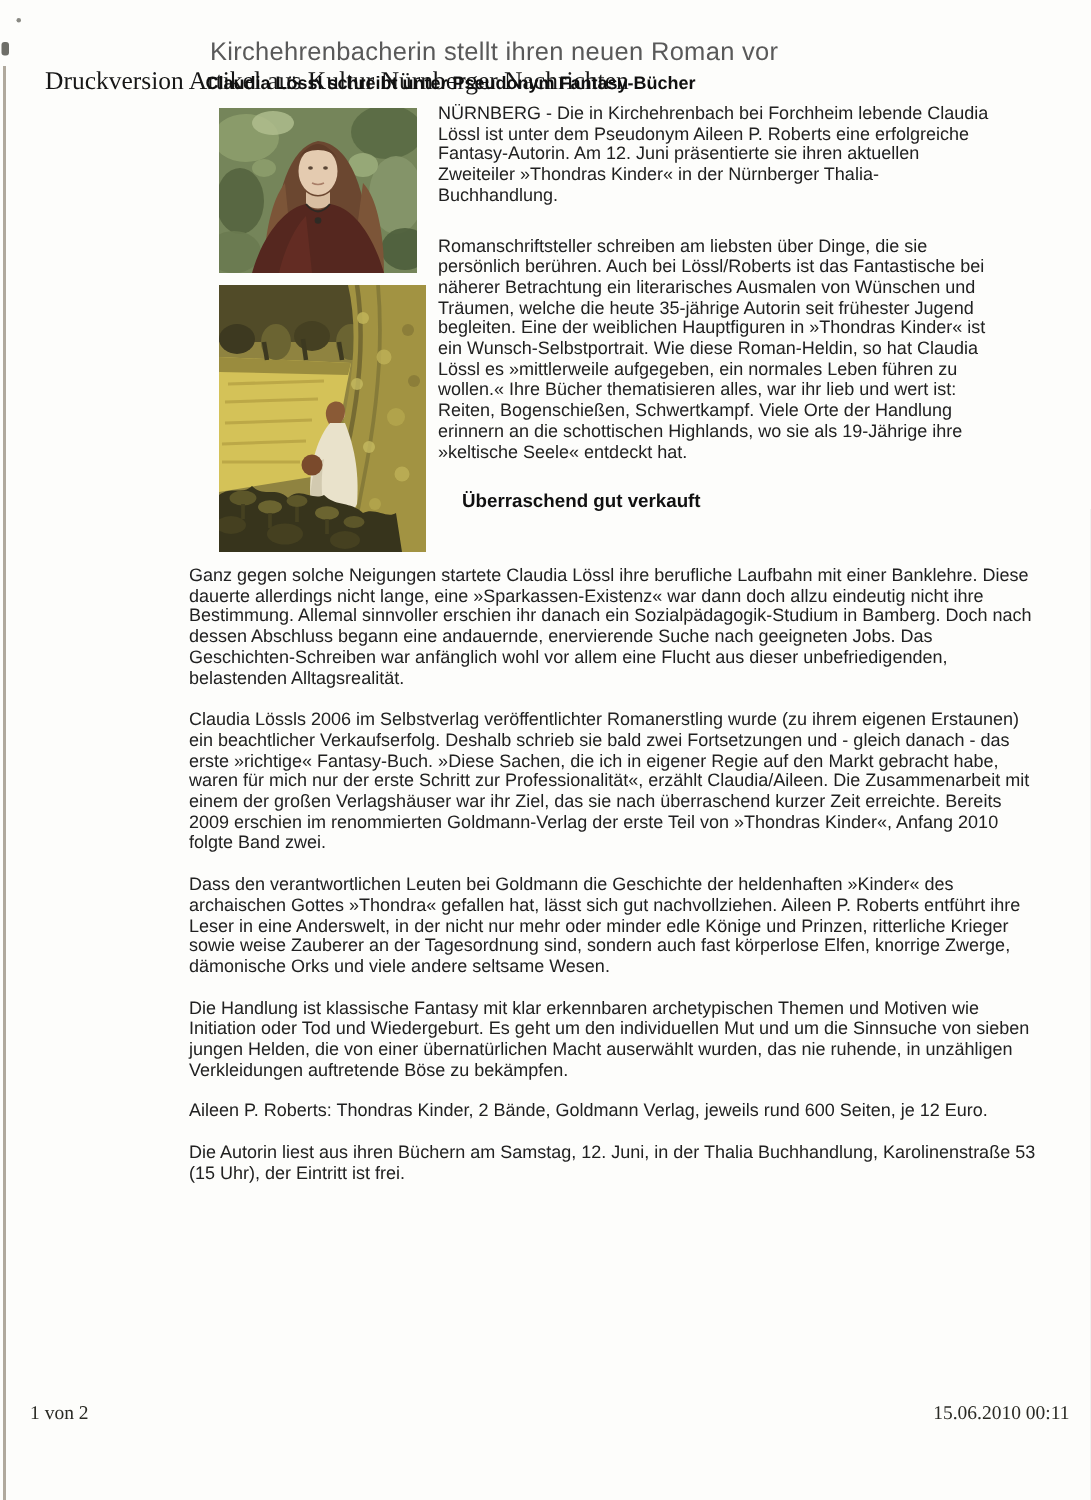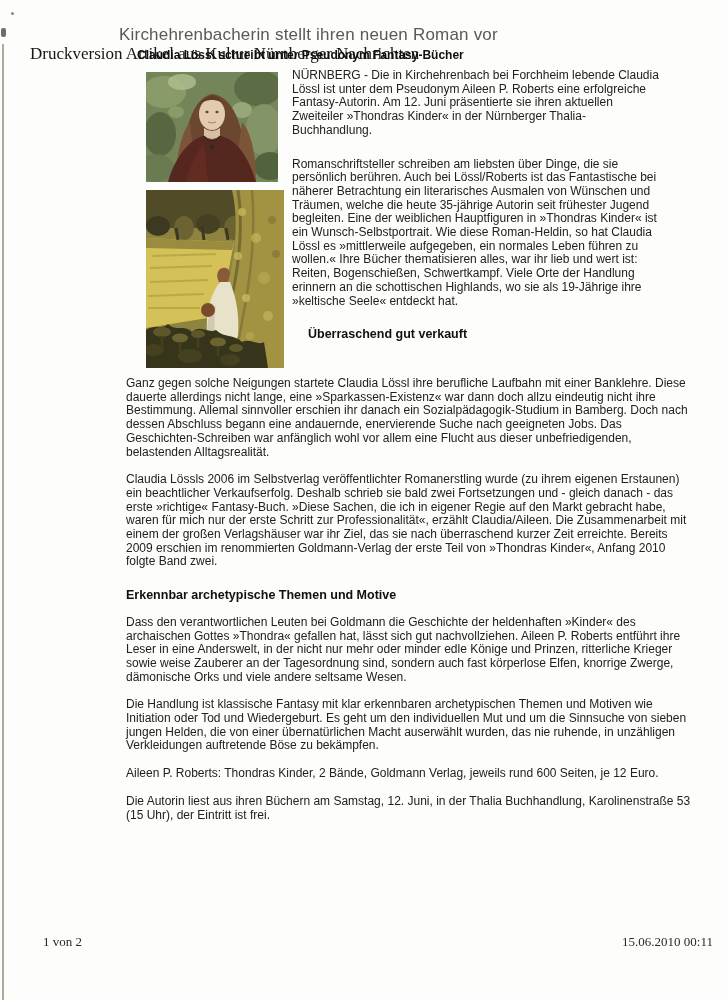--- a/index.html
+++ b/index.html
@@ -17,28 +17,28 @@
   .scan-mark{position:absolute;left:1px;top:28px;width:5px;height:9px;background:#4a4a44;border-radius:2px;opacity:.8;}
   .scan-dot{position:absolute;left:11px;top:12px;width:3px;height:3px;background:#8a8a84;border-radius:50%;}
   
   .print-header{
     position:absolute;top:4px;left:30px;right:14px;
     display:flex;justify-content:space-between;
     font-family:"Liberation Serif", serif;
     font-size:17px;color:#161616;margin-top:40px;
   }
   .print-footer{
-    position:absolute;top:934px;left:43px;right:14px;
+    position:absolute;top:934px;left:20px;right:14px;
     display:flex;justify-content:space-between;
     font-family:"Liberation Serif", serif;
     font-size:13px;color:#2a2a24;
   }
   
   .article-title{
-    position:absolute;left:119px;top:25px;margin:0;
+    position:absolute;left:140px;top:25px;margin:0;
     font-size:17px;font-weight:normal;color:#595959;letter-spacing:.2px;
   }
   .article-subtitle{
     position:absolute;left:137px;top:48px;margin:0;
     font-size:12px;font-weight:bold;color:#101010;
   }
   .media-col{position:absolute;left:146px;top:72px;width:140px;}
   .media-col svg{display:block;}
   .img-portrait{width:132px;height:110px;}
   .img-painting{width:138px;height:178px;margin-top:8px;}
@@ -162,21 +162,20 @@
 
   <div class="text-col">
     <p>NÜRNBERG - Die in Kirchehrenbach bei Forchheim lebende Claudia Lössl ist unter dem Pseudonym Aileen P. Roberts eine erfolgreiche Fantasy-Autorin. Am 12. Juni präsentierte sie ihren aktuellen Zweiteiler »Thondras Kinder« in der Nürnberger Thalia-Buchhandlung.</p>
     <p>Romanschriftsteller schreiben am liebsten über Dinge, die sie persönlich berühren. Auch bei Lössl/Roberts ist das Fantastische bei näherer Betrachtung ein literarisches Ausmalen von Wünschen und Träumen, welche die heute 35-jährige Autorin seit frühester Jugend begleiten. Eine der weiblichen Hauptfiguren in »Thondras Kinder« ist ein Wunsch-Selbstportrait. Wie diese Roman-Heldin, so hat Claudia Lössl es »mittlerweile aufgegeben, ein normales Leben führen zu wollen.« Ihre Bücher thematisieren alles, war ihr lieb und wert ist: Reiten, Bogenschießen, Schwertkampf. Viele Orte der Handlung erinnern an die schottischen Highlands, wo sie als 19-Jährige ihre »keltische Seele« entdeckt hat.</p>
     <h3 class="subhead">Überraschend gut verkauft</h3>
   </div>
 
   <div class="body-main">
     <p>Ganz gegen solche Neigungen startete Claudia Lössl ihre berufliche Laufbahn mit einer Banklehre. Diese dauerte allerdings nicht lange, eine »Sparkassen-Existenz« war dann doch allzu eindeutig nicht ihre Bestimmung. Allemal sinnvoller erschien ihr danach ein Sozialpädagogik-Studium in Bamberg. Doch nach dessen Abschluss begann eine andauernde, enervierende Suche nach geeigneten Jobs. Das Geschichten-Schreiben war anfänglich wohl vor allem eine Flucht aus dieser unbefriedigenden, belastenden Alltagsrealität.</p>
     <p>Claudia Lössls 2006 im Selbstverlag veröffentlichter Romanerstling wurde (zu ihrem eigenen Erstaunen) ein beachtlicher Verkaufserfolg. Deshalb schrieb sie bald zwei Fortsetzungen und - gleich danach - das erste »richtige« Fantasy-Buch. »Diese Sachen, die ich in eigener Regie auf den Markt gebracht habe, waren für mich nur der erste Schritt zur Professionalität«, erzählt Claudia/Aileen. Die Zusammenarbeit mit einem der großen Verlagshäuser war ihr Ziel, das sie nach überraschend kurzer Zeit erreichte. Bereits 2009 erschien im renommierten Goldmann-Verlag der erste Teil von »Thondras Kinder«, Anfang 2010 folgte Band zwei.</p>
-    <h3 class="subhead">Erkennbar archetypische Themen und Motive</h3>
     <p>Dass den verantwortlichen Leuten bei Goldmann die Geschichte der heldenhaften »Kinder« des archaischen Gottes »Thondra« gefallen hat, lässt sich gut nachvollziehen. Aileen P. Roberts entführt ihre Leser in eine Anderswelt, in der nicht nur mehr oder minder edle Könige und Prinzen, ritterliche Krieger sowie weise Zauberer an der Tagesordnung sind, sondern auch fast körperlose Elfen, knorrige Zwerge, dämonische Orks und viele andere seltsame Wesen.</p>
     <p>Die Handlung ist klassische Fantasy mit klar erkennbaren archetypischen Themen und Motiven wie Initiation oder Tod und Wiedergeburt. Es geht um den individuellen Mut und um die Sinnsuche von sieben jungen Helden, die von einer übernatürlichen Macht auserwählt wurden, das nie ruhende, in unzähligen Verkleidungen auftretende Böse zu bekämpfen.</p>
     <p>Aileen P. Roberts: Thondras Kinder, 2 Bände, Goldmann Verlag, jeweils rund 600 Seiten, je 12 Euro.</p>
     <p>Die Autorin liest aus ihren Büchern am Samstag, 12. Juni, in der Thalia Buchhandlung, Karolinenstraße 53 (15 Uhr), der Eintritt ist frei.</p>
   </div>
 
   <div class="print-footer">
     <span>1 von 2</span>
     <span>15.06.2010 00:11</span>
   </div>

